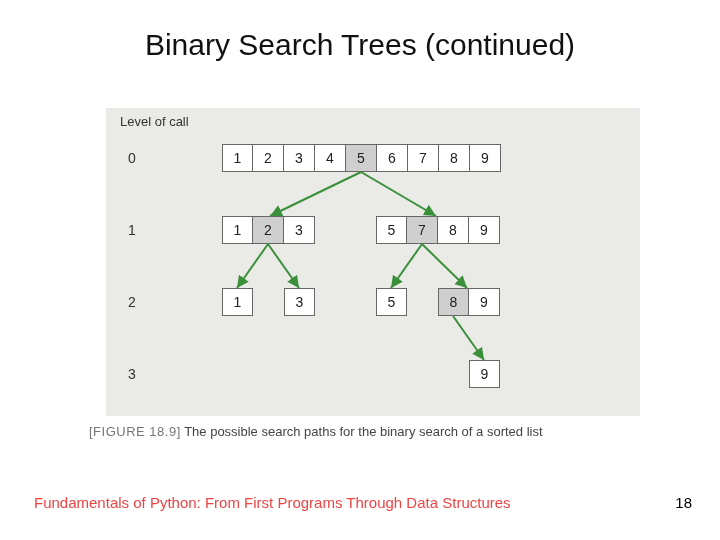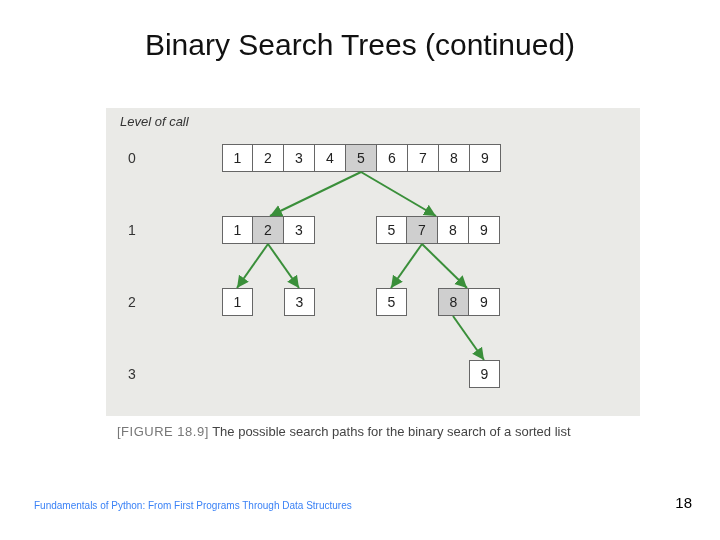--- a/index.html
+++ b/index.html
@@ -31,21 +31,20 @@
     top: 108px;
     left: 106px;
     width: 534px;
     height: 308px;
     background: #eaeae7;
   }
   .level-label {
     position: absolute;
     top: 6px;
     left: 14px;
-    font-style: italic;
     font-size: 13px;
     color: #333;
   }
   .row {
     position: absolute;
     left: 0;
     width: 100%;
   }
   .row-label {
     position: absolute;
@@ -73,34 +72,34 @@
   .cell.mid { background: #cfcfcf; }
   svg.arrows {
     position: absolute;
     top: 0; left: 0;
     width: 534px; height: 308px;
     pointer-events: none;
   }
   .caption {
     position: absolute;
     top: 424px;
-    left: 117px;
+    left: 89px;
     font-size: 13px;
     color: #444;
   }
   .caption .fig-label {
     color: #777;
     letter-spacing: 0.5px;
   }
   .footer {
     position: absolute;
     bottom: 18px;
     left: 34px;
-    font-size: 10px;
-    color: #3b82f6;
+    font-size: 15px;
+    color: #ef4444;
   }
   .page-num {
     position: absolute;
     bottom: 18px;
     right: 28px;
     font-size: 15px;
     color: #000000;
   }
 </style>
 </head>

